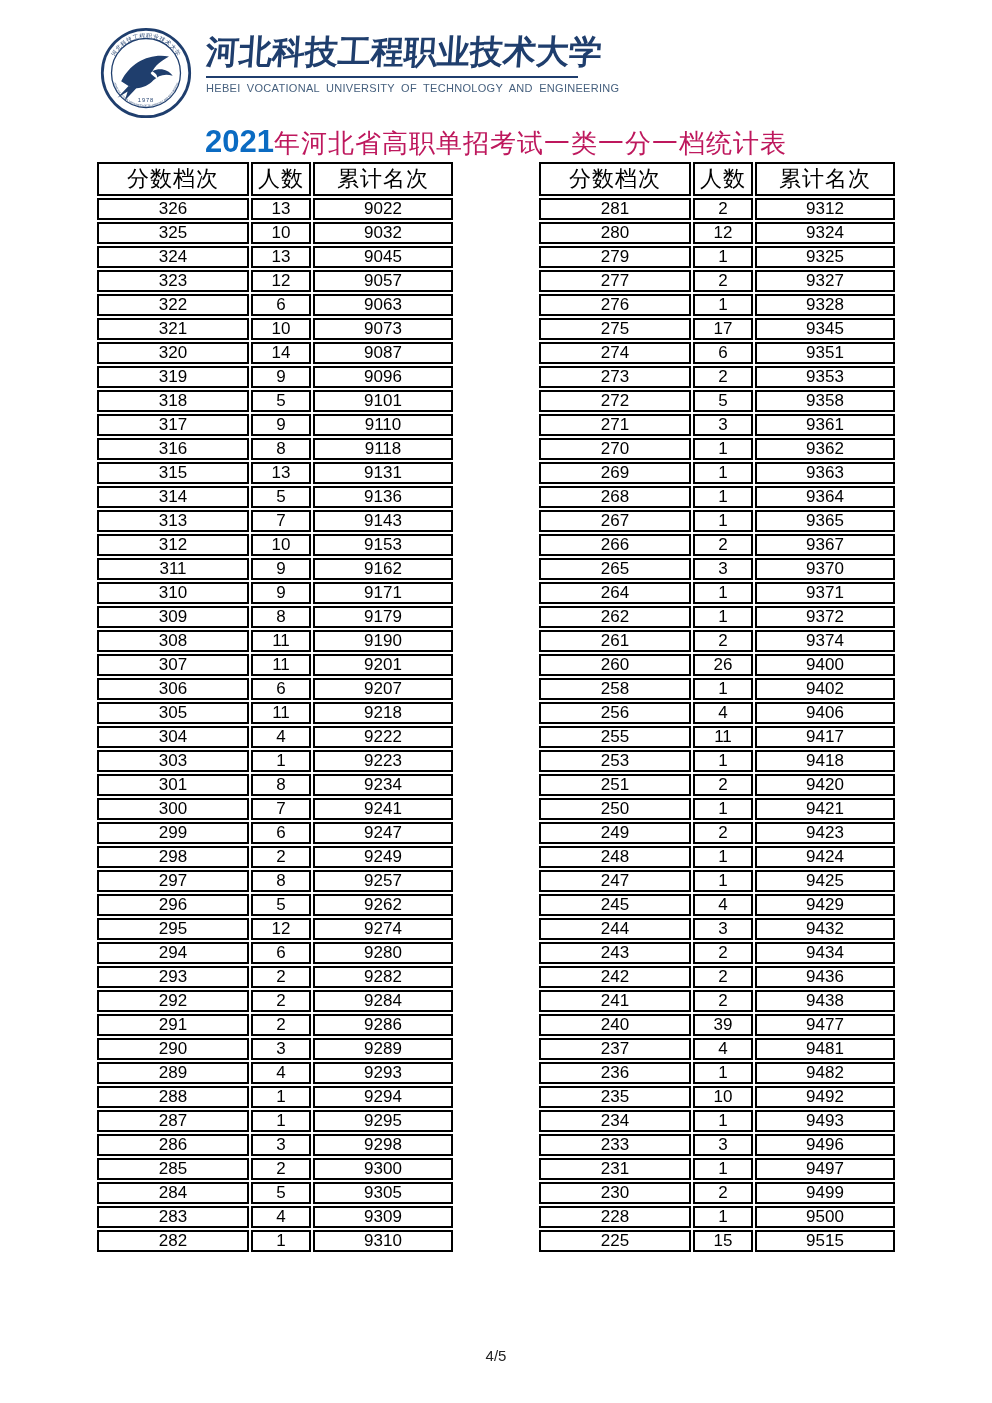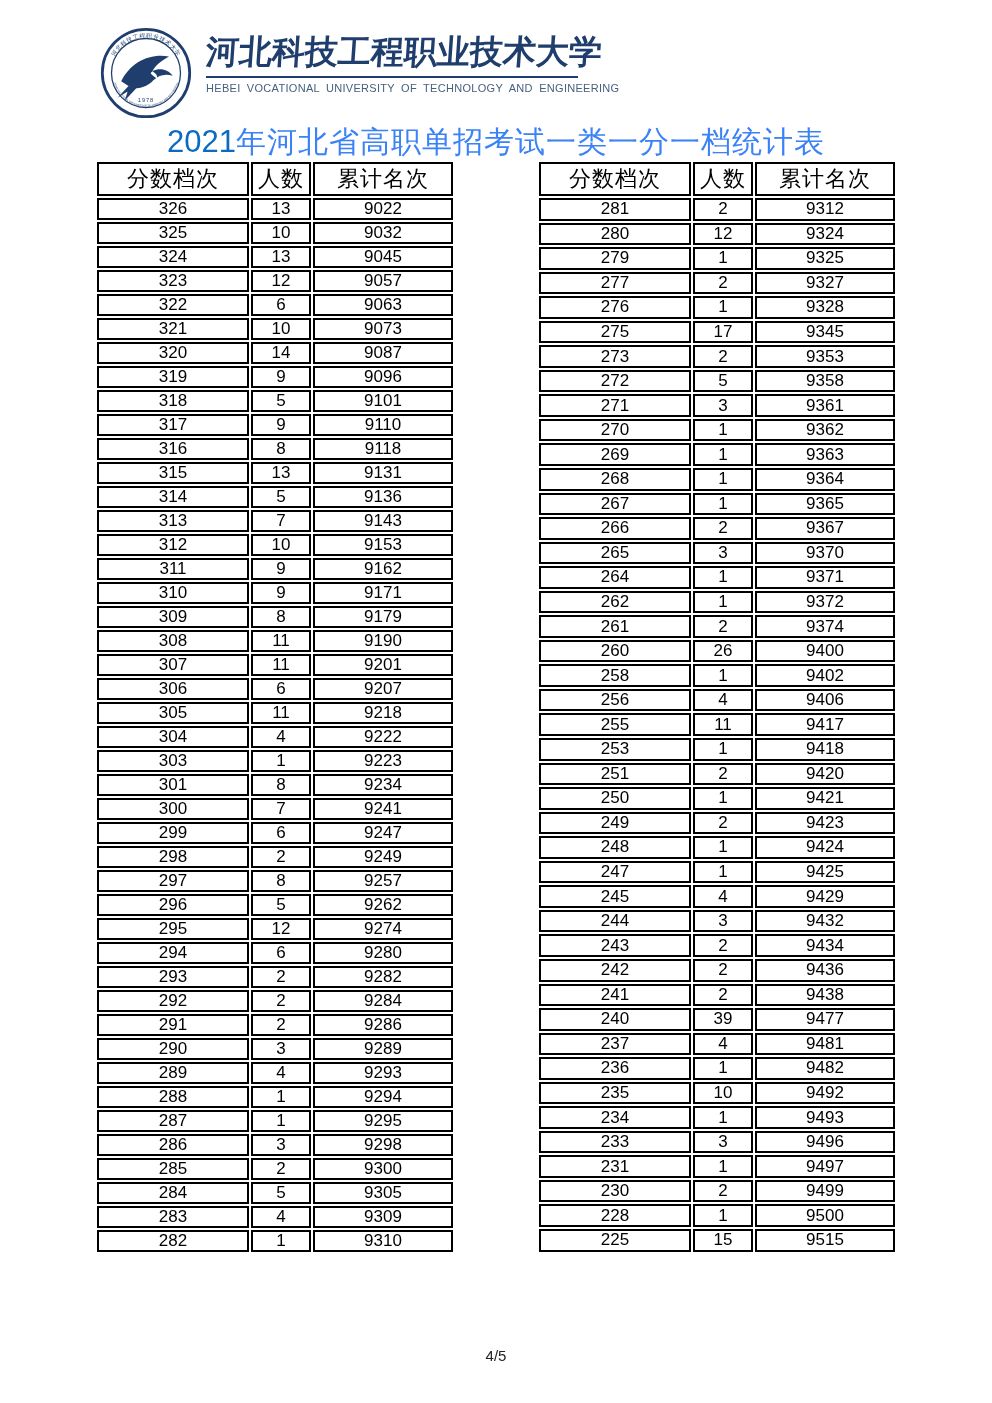--- a/index.html
+++ b/index.html
@@ -43,28 +43,28 @@
 
   
   .doc-title {
     position: absolute; top: 124px; left: 0; width: 100%;
     text-align: center;
     line-height: 36px;
     white-space: nowrap;
   }
   .title-year {
     font-family: "Liberation Sans", sans-serif;
-    font-weight: normal;
+    font-weight: bold;
     font-size: 31px;
     color: #0b6bc2;
   }
   .title-text {
     font-family: Liberation Mono, monospace;
-    font-size: 30px;
-    color: #3b82f6;
+    font-size: 26px;
+    color: #be185d;
     letter-spacing: 1px;
   }
 
   
   .tables-row {
     position: absolute; top: 160px; left: 95px;
     display: flex; gap: 82px;
   }
   table.score-table {
     border-collapse: separate;
@@ -420,20 +420,25 @@
             <td>276</td>
             <td>1</td>
             <td>9328</td>
           </tr>
           <tr>
             <td>275</td>
             <td>17</td>
             <td>9345</td>
           </tr>
           <tr>
+            <td>274</td>
+            <td>6</td>
+            <td>9351</td>
+          </tr>
+          <tr>
             <td>273</td>
             <td>2</td>
             <td>9353</td>
           </tr>
           <tr>
             <td>272</td>
             <td>5</td>
             <td>9358</td>
           </tr>
           <tr>

